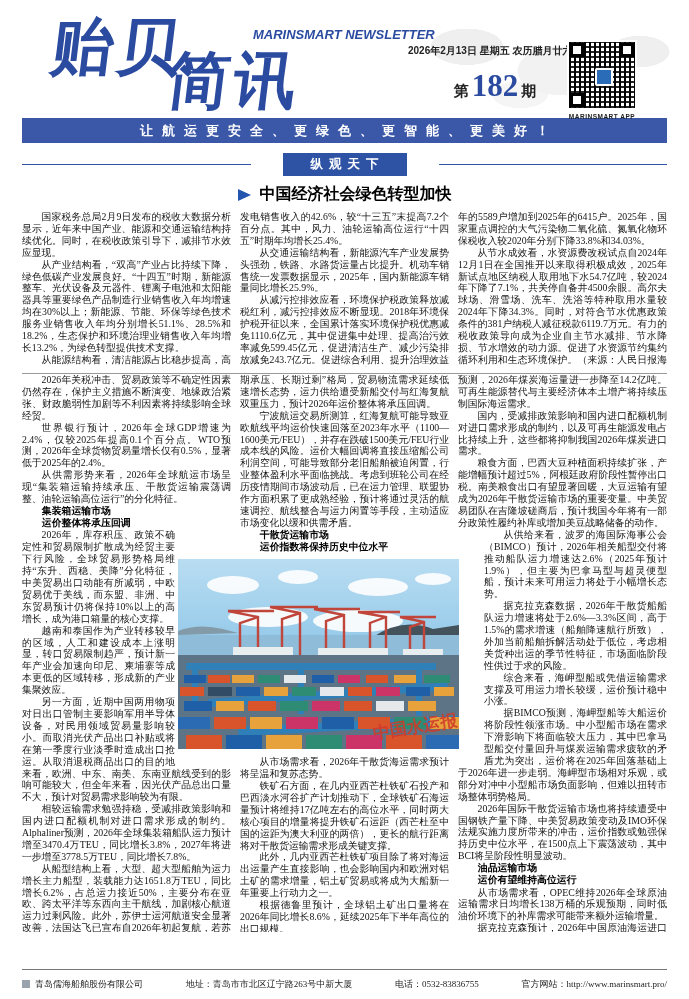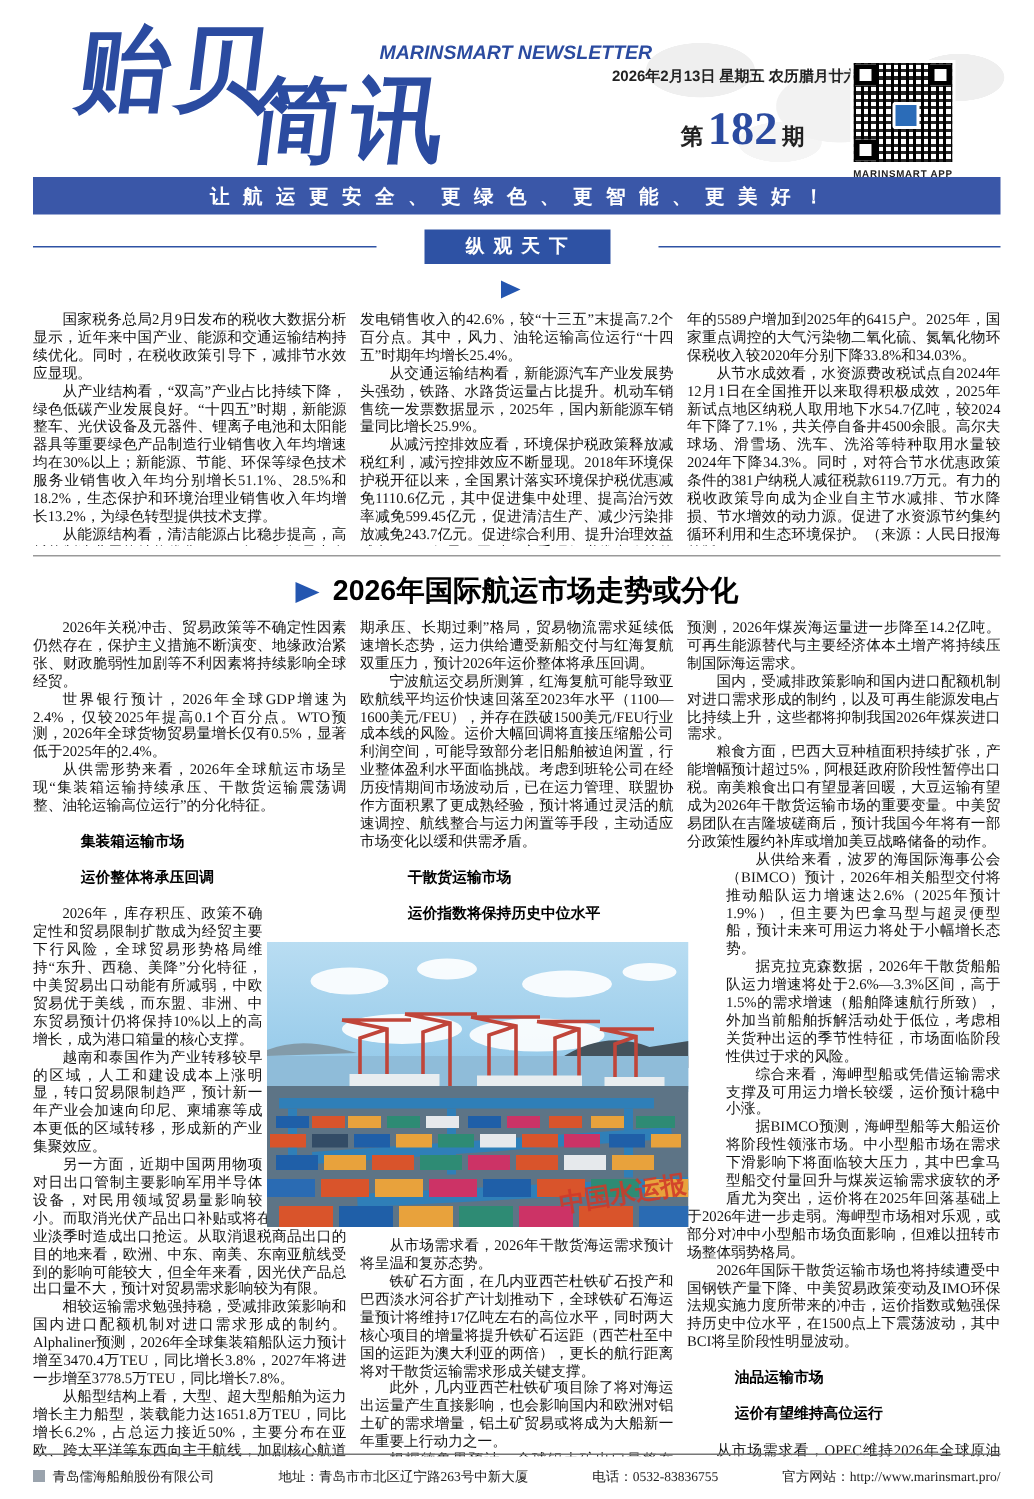--- a/index.html
+++ b/index.html
@@ -55,21 +55,21 @@
       margin-right:9px;vertical-align:middle;}
   .a2-title .tri{border-left-width:16px;border-top-width:7px;border-bottom-width:7px;}
   
   .cols{display:flex;gap:9px;margin:0 22px;overflow:hidden;}
   .col{width:209px;}
   .a1-cols{height:156px;}
   .a2-cols{height:558px;}
   .body-p{margin:0;font-size:9.8px;line-height:11.9px;text-align:justify;
       text-indent:2em;color:#131313;}
   .cont{text-indent:0;}
-  .subhead{margin:12px;font-family:"Liberation Sans",sans-serif;font-weight:bold;
+  .subhead{margin:0;font-family:"Liberation Sans",sans-serif;font-weight:bold;
       font-size:9.9px;line-height:12.2px;text-indent:2em;color:#000;}
   .divider{margin:6px 22px 0;border-top:1px solid #999;}
   
   .push-r{float:right;width:0;height:166px;}
   .block-r{float:right;clear:right;width:56px;height:216px;}
   .push-l{float:left;width:0;height:166px;}
   .block-l{float:left;clear:left;width:26px;height:216px;}
   
   .photo{position:relative;z-index:2;width:281px;height:190px;margin:6px 0 7px -62px;}
   .photo svg{display:block;}
@@ -106,21 +106,21 @@
 
   <div class="slogan">让航运更安全、更绿色、更智能、更美好！</div>
 
   <div class="section-head">
     <div class="rule"></div>
     <div class="section-box">纵观天下</div>
     <div class="rule"></div>
   </div>
 
   <article>
-    <h2 class="art-title a1-title"><span class="tri"></span></h2>
+    <h2 class="art-title a1-title"><span class="tri"></span><span>中国经济社会绿色转型加快</span></h2>
     <div class="cols a1-cols">
       <div class="col">
         <p class="body-p">国家税务总局2月9日发布的税收大数据分析显示，近年来中国产业、能源和交通运输结构持续优化。同时，在税收政策引导下，减排节水效应显现。</p>
         <p class="body-p">从产业结构看，“双高”产业占比持续下降，绿色低碳产业发展良好。“十四五”时期，新能源整车、光伏设备及元器件、锂离子电池和太阳能器具等重要绿色产品制造行业销售收入年均增速均在30%以上；新能源、节能、环保等绿色技术服务业销售收入年均分别增长51.1%、28.5%和18.2%，生态保护和环境治理业销售收入年均增长13.2%，为绿色转型提供技术支撑。</p>
         <p class="body-p">从能源结构看，清洁能源占比稳步提高，高耗能制造业用能结构优化。2025年，包括风力发电、太阳能发电、水力发电、核能发电在内的清洁能源发电销售收入占总</p>
       </div>
       <div class="col">
         <p class="body-p cont">发电销售收入的42.6%，较“十三五”末提高7.2个百分点。其中，风力、油轮运输高位运行“十四五”时期年均增长25.4%。</p>
         <p class="body-p">从交通运输结构看，新能源汽车产业发展势头强劲，铁路、水路货运量占比提升。机动车销售统一发票数据显示，2025年，国内新能源车销量同比增长25.9%。</p>
         <p class="body-p">从减污控排效应看，环境保护税政策释放减税红利，减污控排效应不断显现。2018年环境保护税开征以来，全国累计落实环境保护税优惠减免1110.6亿元，其中促进集中处理、提高治污效率减免599.45亿元，促进清洁生产、减少污染排放减免243.7亿元。促进综合利用、提升治理效益减免261.34亿元。同时，享受环保税优惠政策的城乡污水和生活垃圾集中处理厂从2021</p>
@@ -128,21 +128,20 @@
       <div class="col">
         <p class="body-p cont">年的5589户增加到2025年的6415户。2025年，国家重点调控的大气污染物二氧化硫、氮氧化物环保税收入较2020年分别下降33.8%和34.03%。</p>
         <p class="body-p">从节水成效看，水资源费改税试点自2024年12月1日在全国推开以来取得积极成效，2025年新试点地区纳税人取用地下水54.7亿吨，较2024年下降了7.1%，共关停自备井4500余眼。高尔夫球场、滑雪场、洗车、洗浴等特种取用水量较2024年下降34.3%。同时，对符合节水优惠政策条件的381户纳税人减征税款6119.7万元。有力的税收政策导向成为企业自主节水减排、节水降损、节水增效的动力源。促进了水资源节约集约循环利用和生态环境保护。（来源：人民日报海外版）</p>
       </div>
     </div>
   </article>
 
   <div class="divider"></div>
 
   <article>
-    <h2 class="art-title a2-title"><span class="tri"></span><span>2026年国际航运市场走势或分化</span></h2>
     <div class="cols a2-cols">
 
       <div class="col">
         <div class="push-r"></div>
         <div class="block-r"></div>
         <p class="body-p">2026年关税冲击、贸易政策等不确定性因素仍然存在，保护主义措施不断演变、地缘政治紧张、财政脆弱性加剧等不利因素将持续影响全球经贸。</p>
         <p class="body-p">世界银行预计，2026年全球GDP增速为2.4%，仅较2025年提高0.1个百分点。WTO预测，2026年全球货物贸易量增长仅有0.5%，显著低于2025年的2.4%。</p>
         <p class="body-p">从供需形势来看，2026年全球航运市场呈现“集装箱运输持续承压、干散货运输震荡调整、油轮运输高位运行”的分化特征。</p>
         <p class="subhead">集装箱运输市场</p>
         <p class="subhead">运价整体将承压回调</p>

